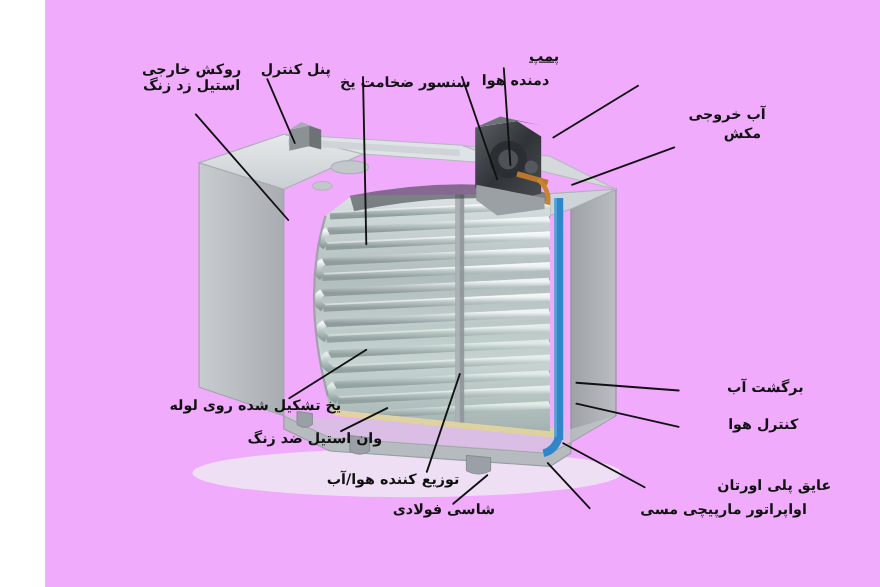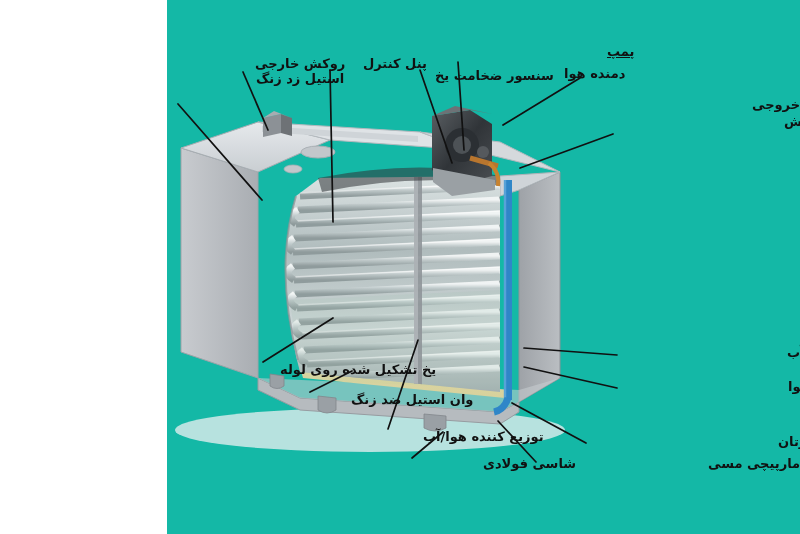--- a/index.html
+++ b/index.html
@@ -3,23 +3,23 @@
 <meta charset="utf-8">
 <title>Ice Machine Diagram</title>
 <style>
   html, body {
     margin: 0;
     padding: 0;
     background: #ffffff;
   }
   #stage {
     position: relative;
-    width: 633px;
+    width: 759px;
     height: 534px;
-    background: #14b8a6;
+    background: #f0abfc;
     overflow: hidden;
     font-family: "DejaVu Sans", sans-serif;
   }
   #artwork {
     position: absolute;
     inset: 0;
     width: 800px;
     height: 534px;
   }
   .lbl {

